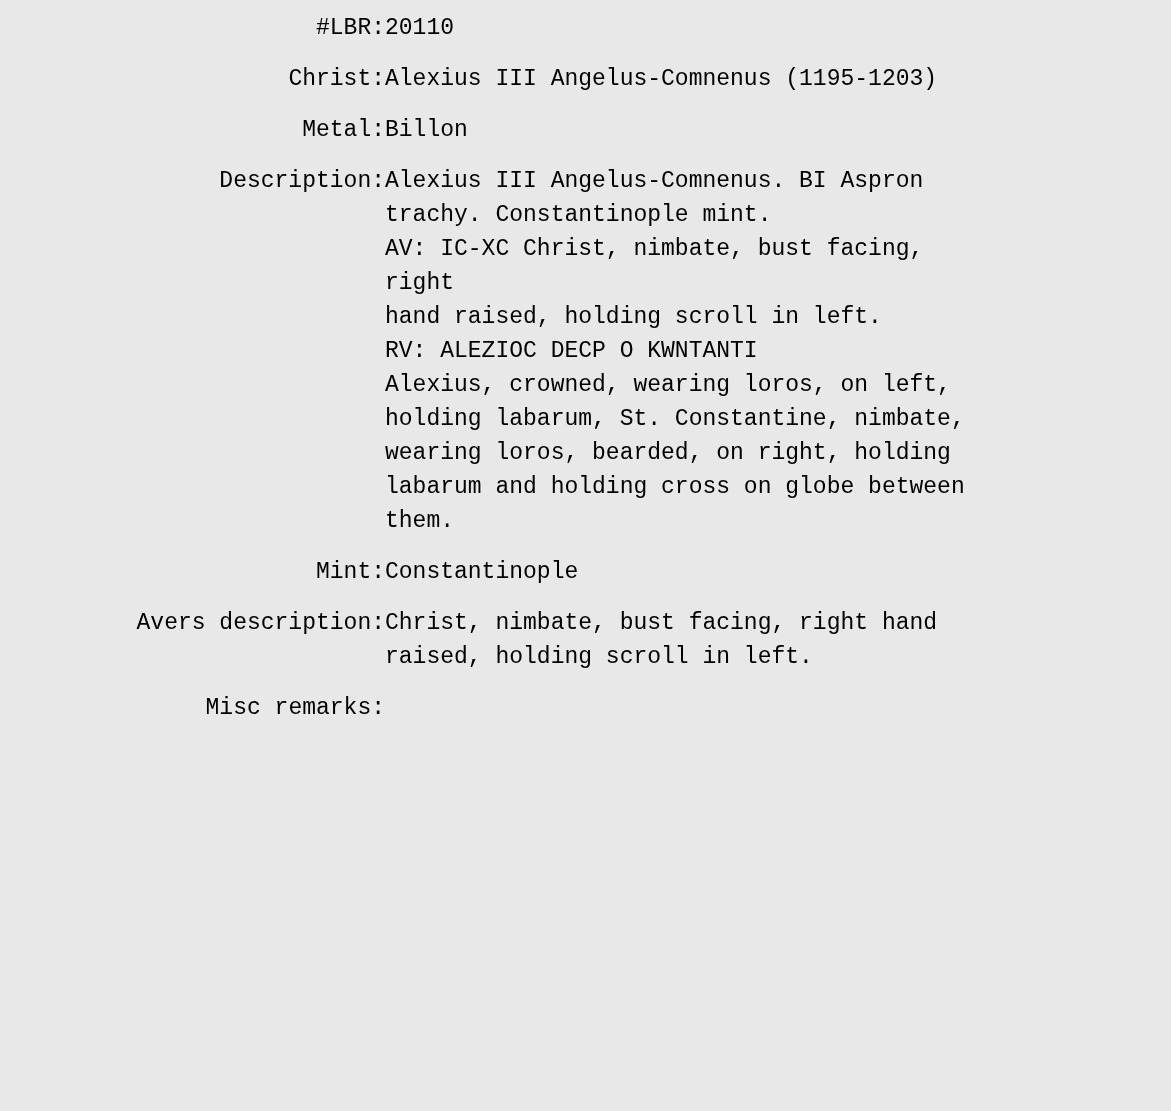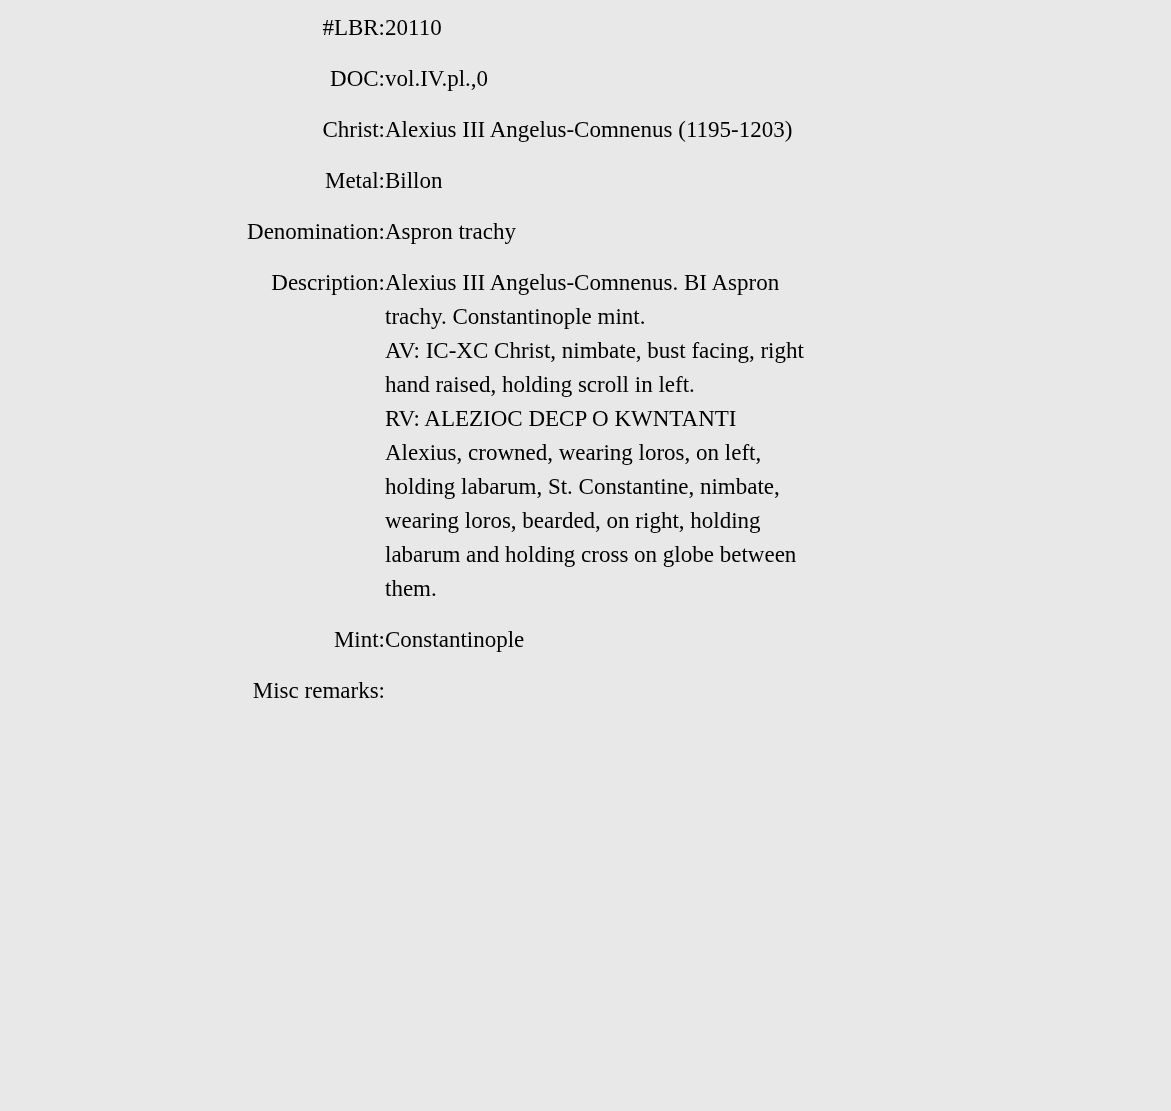--- a/index.html
+++ b/index.html
@@ -19,20 +19,21 @@
   }
   table.record {
     border-collapse: collapse;
     table-layout: fixed;
   }
   table.record td {
     vertical-align: top;
     font-size: 23px;
     line-height: 34px;
     padding: 0 0 17px 0;
+    font-family: Liberation Mono, monospace;
   }
   td.label {
     width: 385px;
     text-align: right;
     white-space: nowrap;
   }
   td.value {
     width: 580px;
     padding-left: 17px;
     white-space: pre-wrap;
@@ -45,51 +46,48 @@
 <body>
 
 <div class="page">
   <table class="record">
     <tbody>
       <tr>
         <td class="label">#LBR:</td>
         <td class="value">20110</td>
       </tr>
       <tr>
-        <td class="label">DOC:</td>
-        <td class="value">vol.IV.pl.,0</td>
-      </tr>
-      <tr>
         <td class="label">Christ:</td>
         <td class="value">Alexius III Angelus-Comnenus (1195-1203)</td>
       </tr>
       <tr>
         <td class="label">Metal:</td>
         <td class="value">Billon</td>
-      </tr>
-      <tr>
-        <td class="label">Denomination:</td>
-        <td class="value">Aspron trachy</td>
       </tr>
       <tr>
         <td class="label">Description:</td>
         <td class="value">Alexius III Angelus-Comnenus. BI Aspron
 trachy. Constantinople mint.
 AV: IC-XC Christ, nimbate, bust facing, right
 hand raised, holding scroll in left.
 RV: ALEZIOC DECP O KWNTANTI
 Alexius, crowned, wearing loros, on left,
 holding labarum, St. Constantine, nimbate,
 wearing loros, bearded, on right, holding
 labarum and holding cross on globe between
 them.</td>
       </tr>
       <tr>
         <td class="label">Mint:</td>
         <td class="value">Constantinople</td>
       </tr>
       <tr>
+        <td class="label">Avers description:</td>
+        <td class="value">Christ, nimbate, bust facing, right hand
+raised, holding scroll in left.</td>
+      </tr>
+      <tr>
         <td class="label">Misc remarks:</td>
         <td class="value"></td>
       </tr>
     </tbody>
   </table>
 </div>
 
 </body></html>

